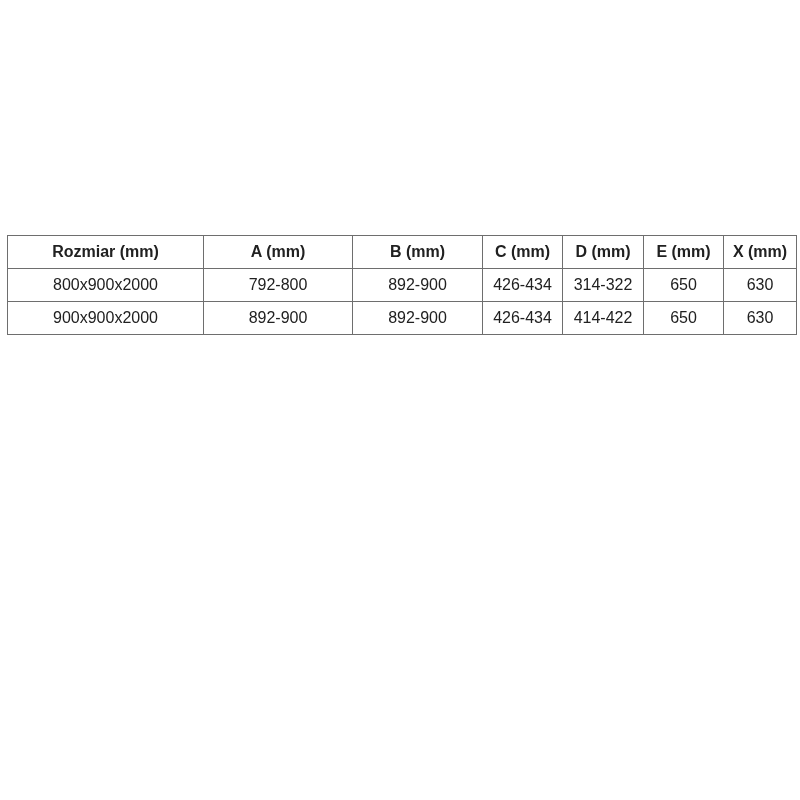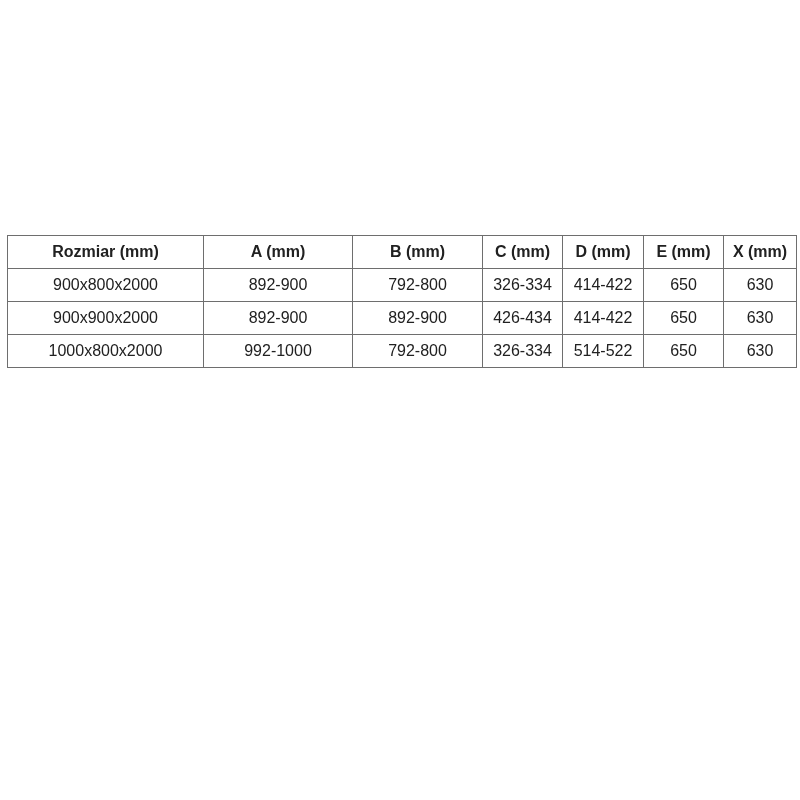--- a/index.html
+++ b/index.html
@@ -63,41 +63,32 @@
           <th>A (mm)</th>
           <th>B (mm)</th>
           <th>C (mm)</th>
           <th>D (mm)</th>
           <th>E (mm)</th>
           <th>X (mm)</th>
         </tr>
     </thead>
     <tbody>
         <tr>
-          <td>900x800x2000</td>
+          <td>800x900x2000</td>
+          <td>792-800</td>
           <td>892-900</td>
-          <td>792-800</td>
-          <td>326-334</td>
-          <td>414-422</td>
+          <td>426-434</td>
+          <td>314-322</td>
           <td>650</td>
           <td>630</td>
         </tr>
         <tr>
           <td>900x900x2000</td>
           <td>892-900</td>
           <td>892-900</td>
           <td>426-434</td>
           <td>414-422</td>
           <td>650</td>
           <td>630</td>
         </tr>
-        <tr>
-          <td>1000x800x2000</td>
-          <td>992-1000</td>
-          <td>792-800</td>
-          <td>326-334</td>
-          <td>514-522</td>
-          <td>650</td>
-          <td>630</td>
-        </tr>
       </tbody>
   </table>
 </div>
 
 </body></html>

